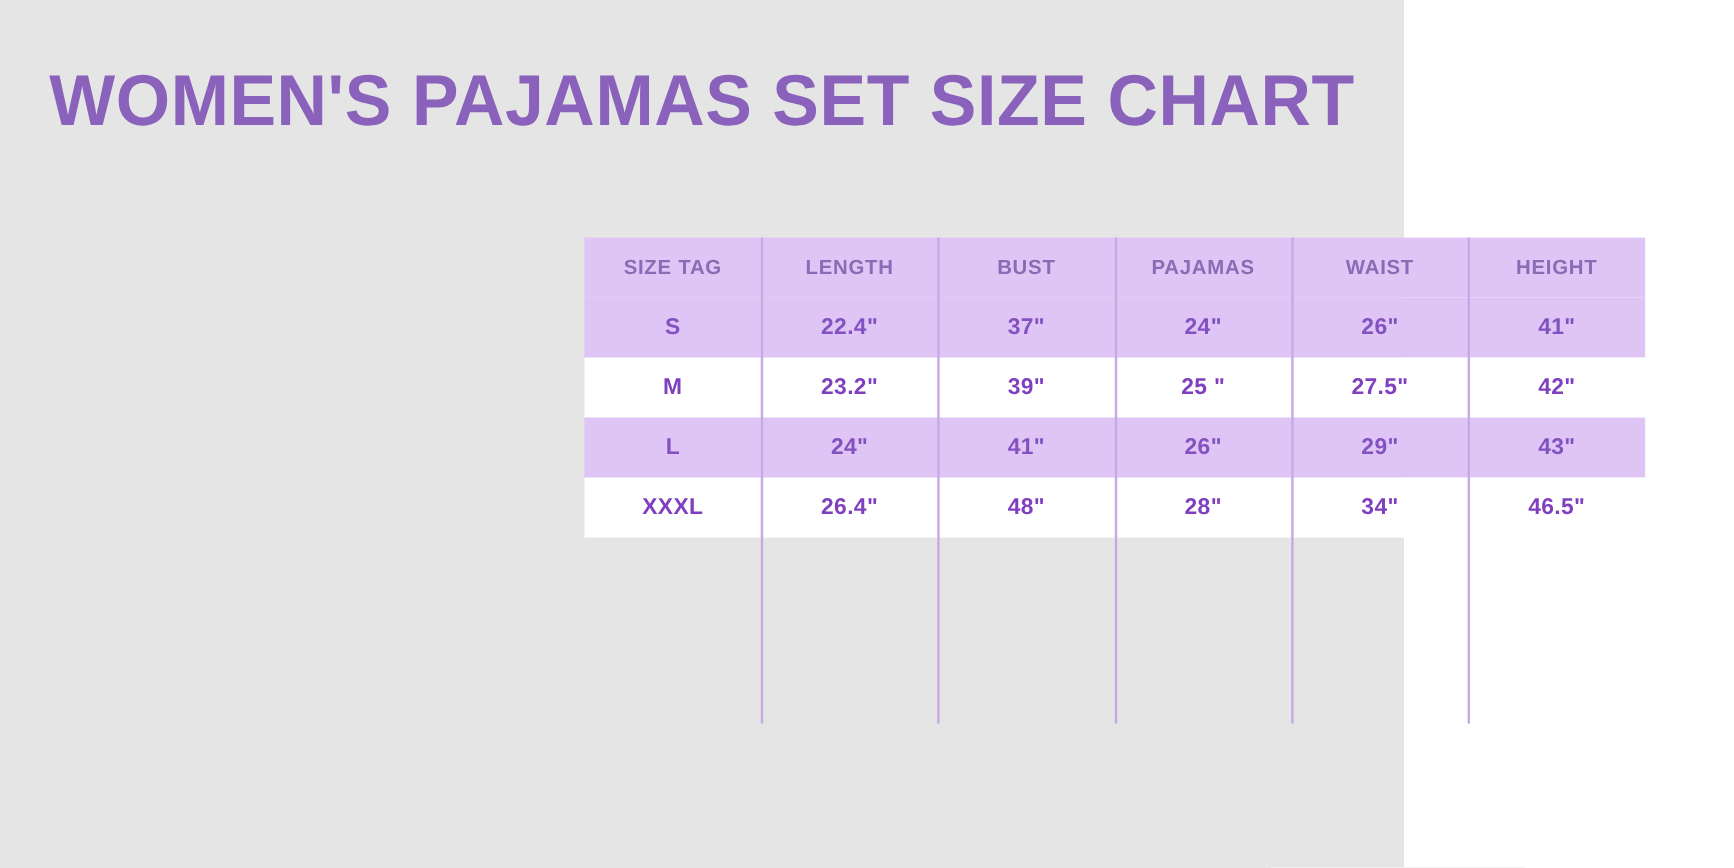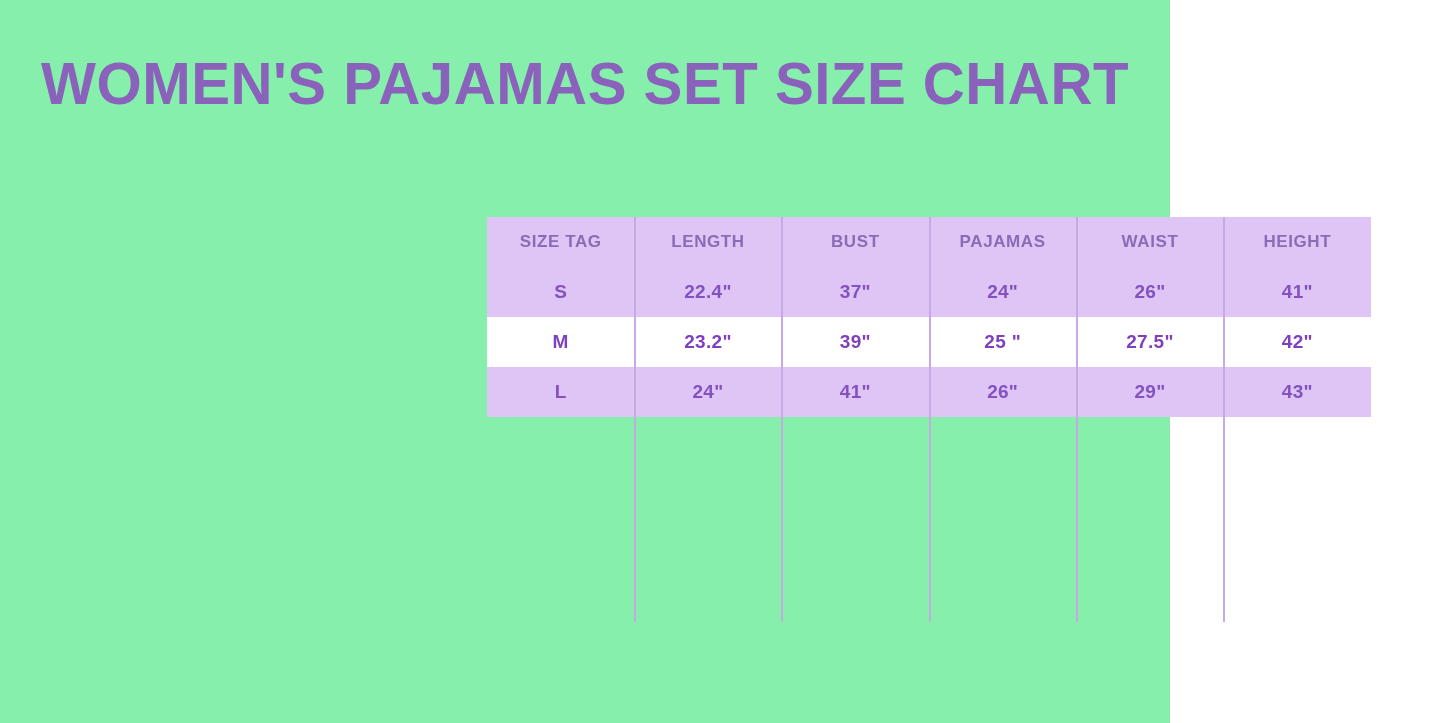--- a/index.html
+++ b/index.html
@@ -11,21 +11,21 @@
     height: 723px;
     background: #ffffff;
     font-family: "Liberation Sans", sans-serif;
     overflow: hidden;
   }
 
   .page {
     position: relative;
     width: 1170px;
     height: 723px;
-    background: #86efac;
+    background: #e5e5e5;
   }
 
   
   .chart-title {
     position: absolute;
     left: 0;
     right: 0;
     top: 52px;
     text-align: center;
     color: #8a62bb;
@@ -37,21 +37,21 @@
     transform: scaleX(0.97);
     transform-origin: center center;
     white-space: nowrap;
     user-select: none;
   }
 
   
   .table-wrap {
     position: absolute;
     left: 487px;
-    top: 217px;
+    top: 198px;
     width: 884px;
   }
 
   table.size-table {
     width: 884px;
     border-collapse: collapse;
     table-layout: fixed;
     position: relative;
     z-index: 2;
   }
@@ -174,17 +174,25 @@
           <td>L</td>
           <td>24"</td>
           <td>41"</td>
           <td>26"</td>
           <td>29"</td>
           <td>43"</td>
         </tr>
 
 
 
+        <tr class="row">
+          <td>XXXL</td>
+          <td>26.4"</td>
+          <td>48"</td>
+          <td>28"</td>
+          <td>34"</td>
+          <td>46.5"</td>
+        </tr>
 
       </tbody>
     </table>
   </div>
 </div>
 
 </body></html>

